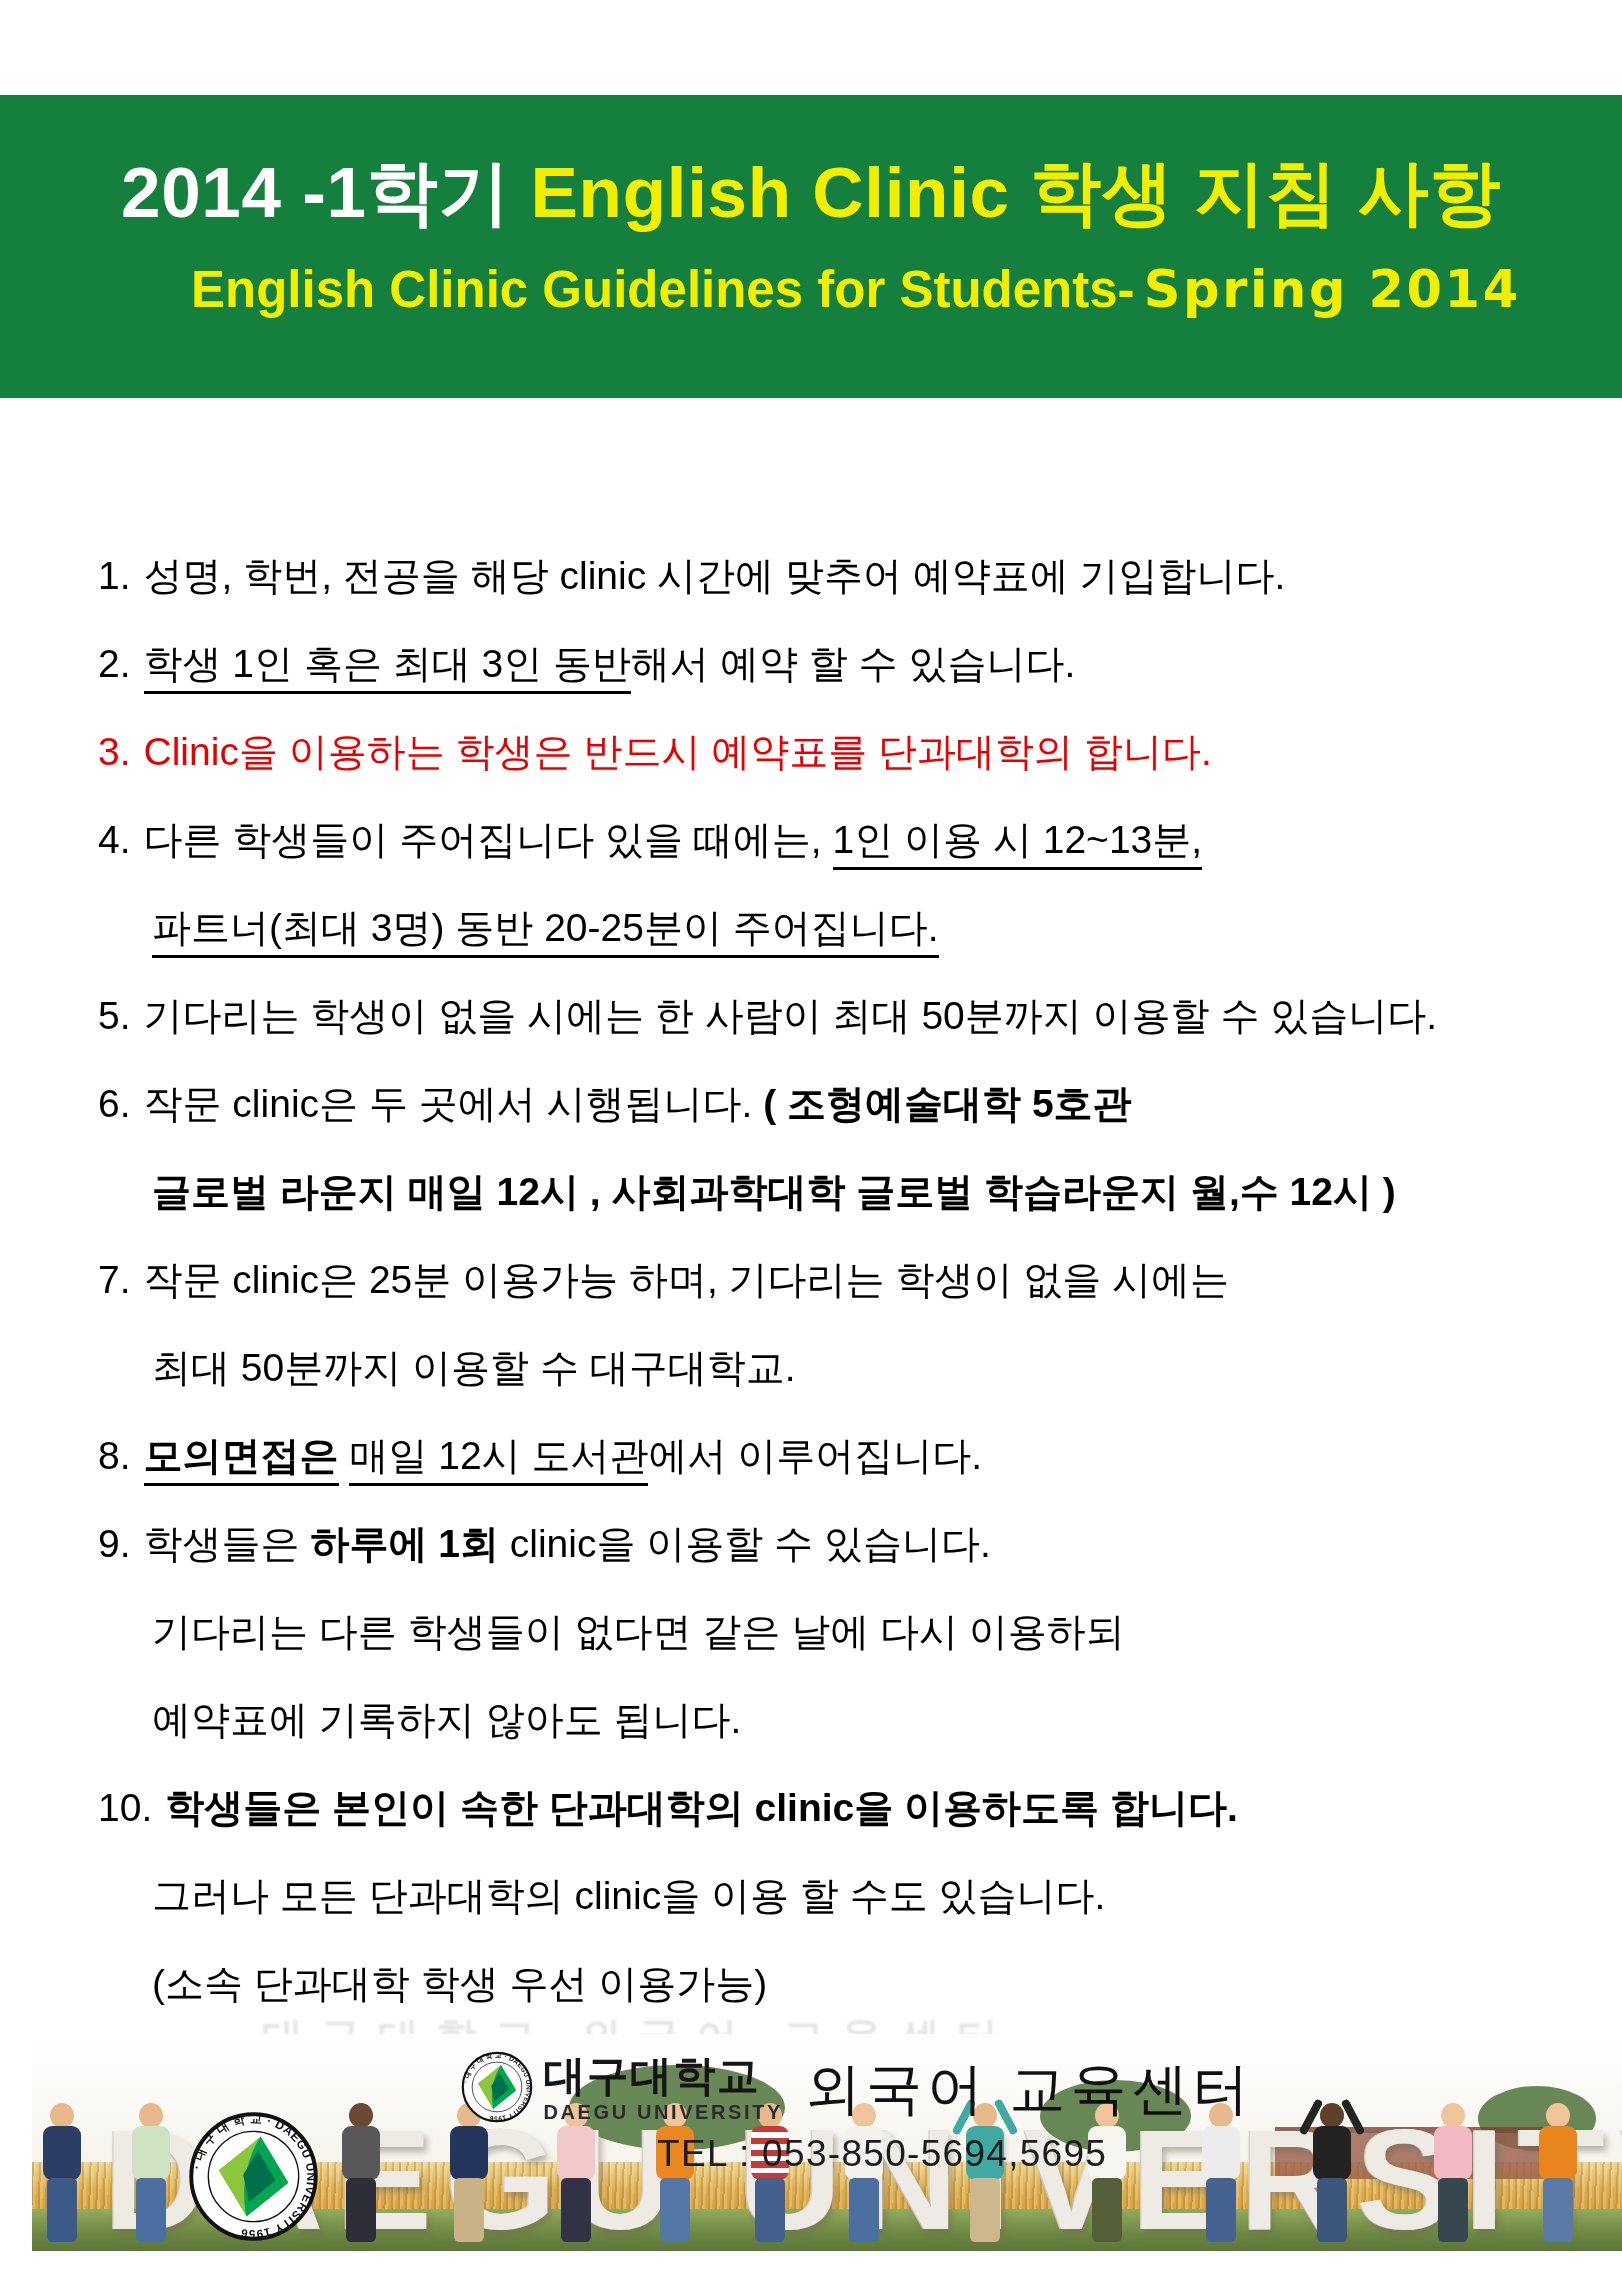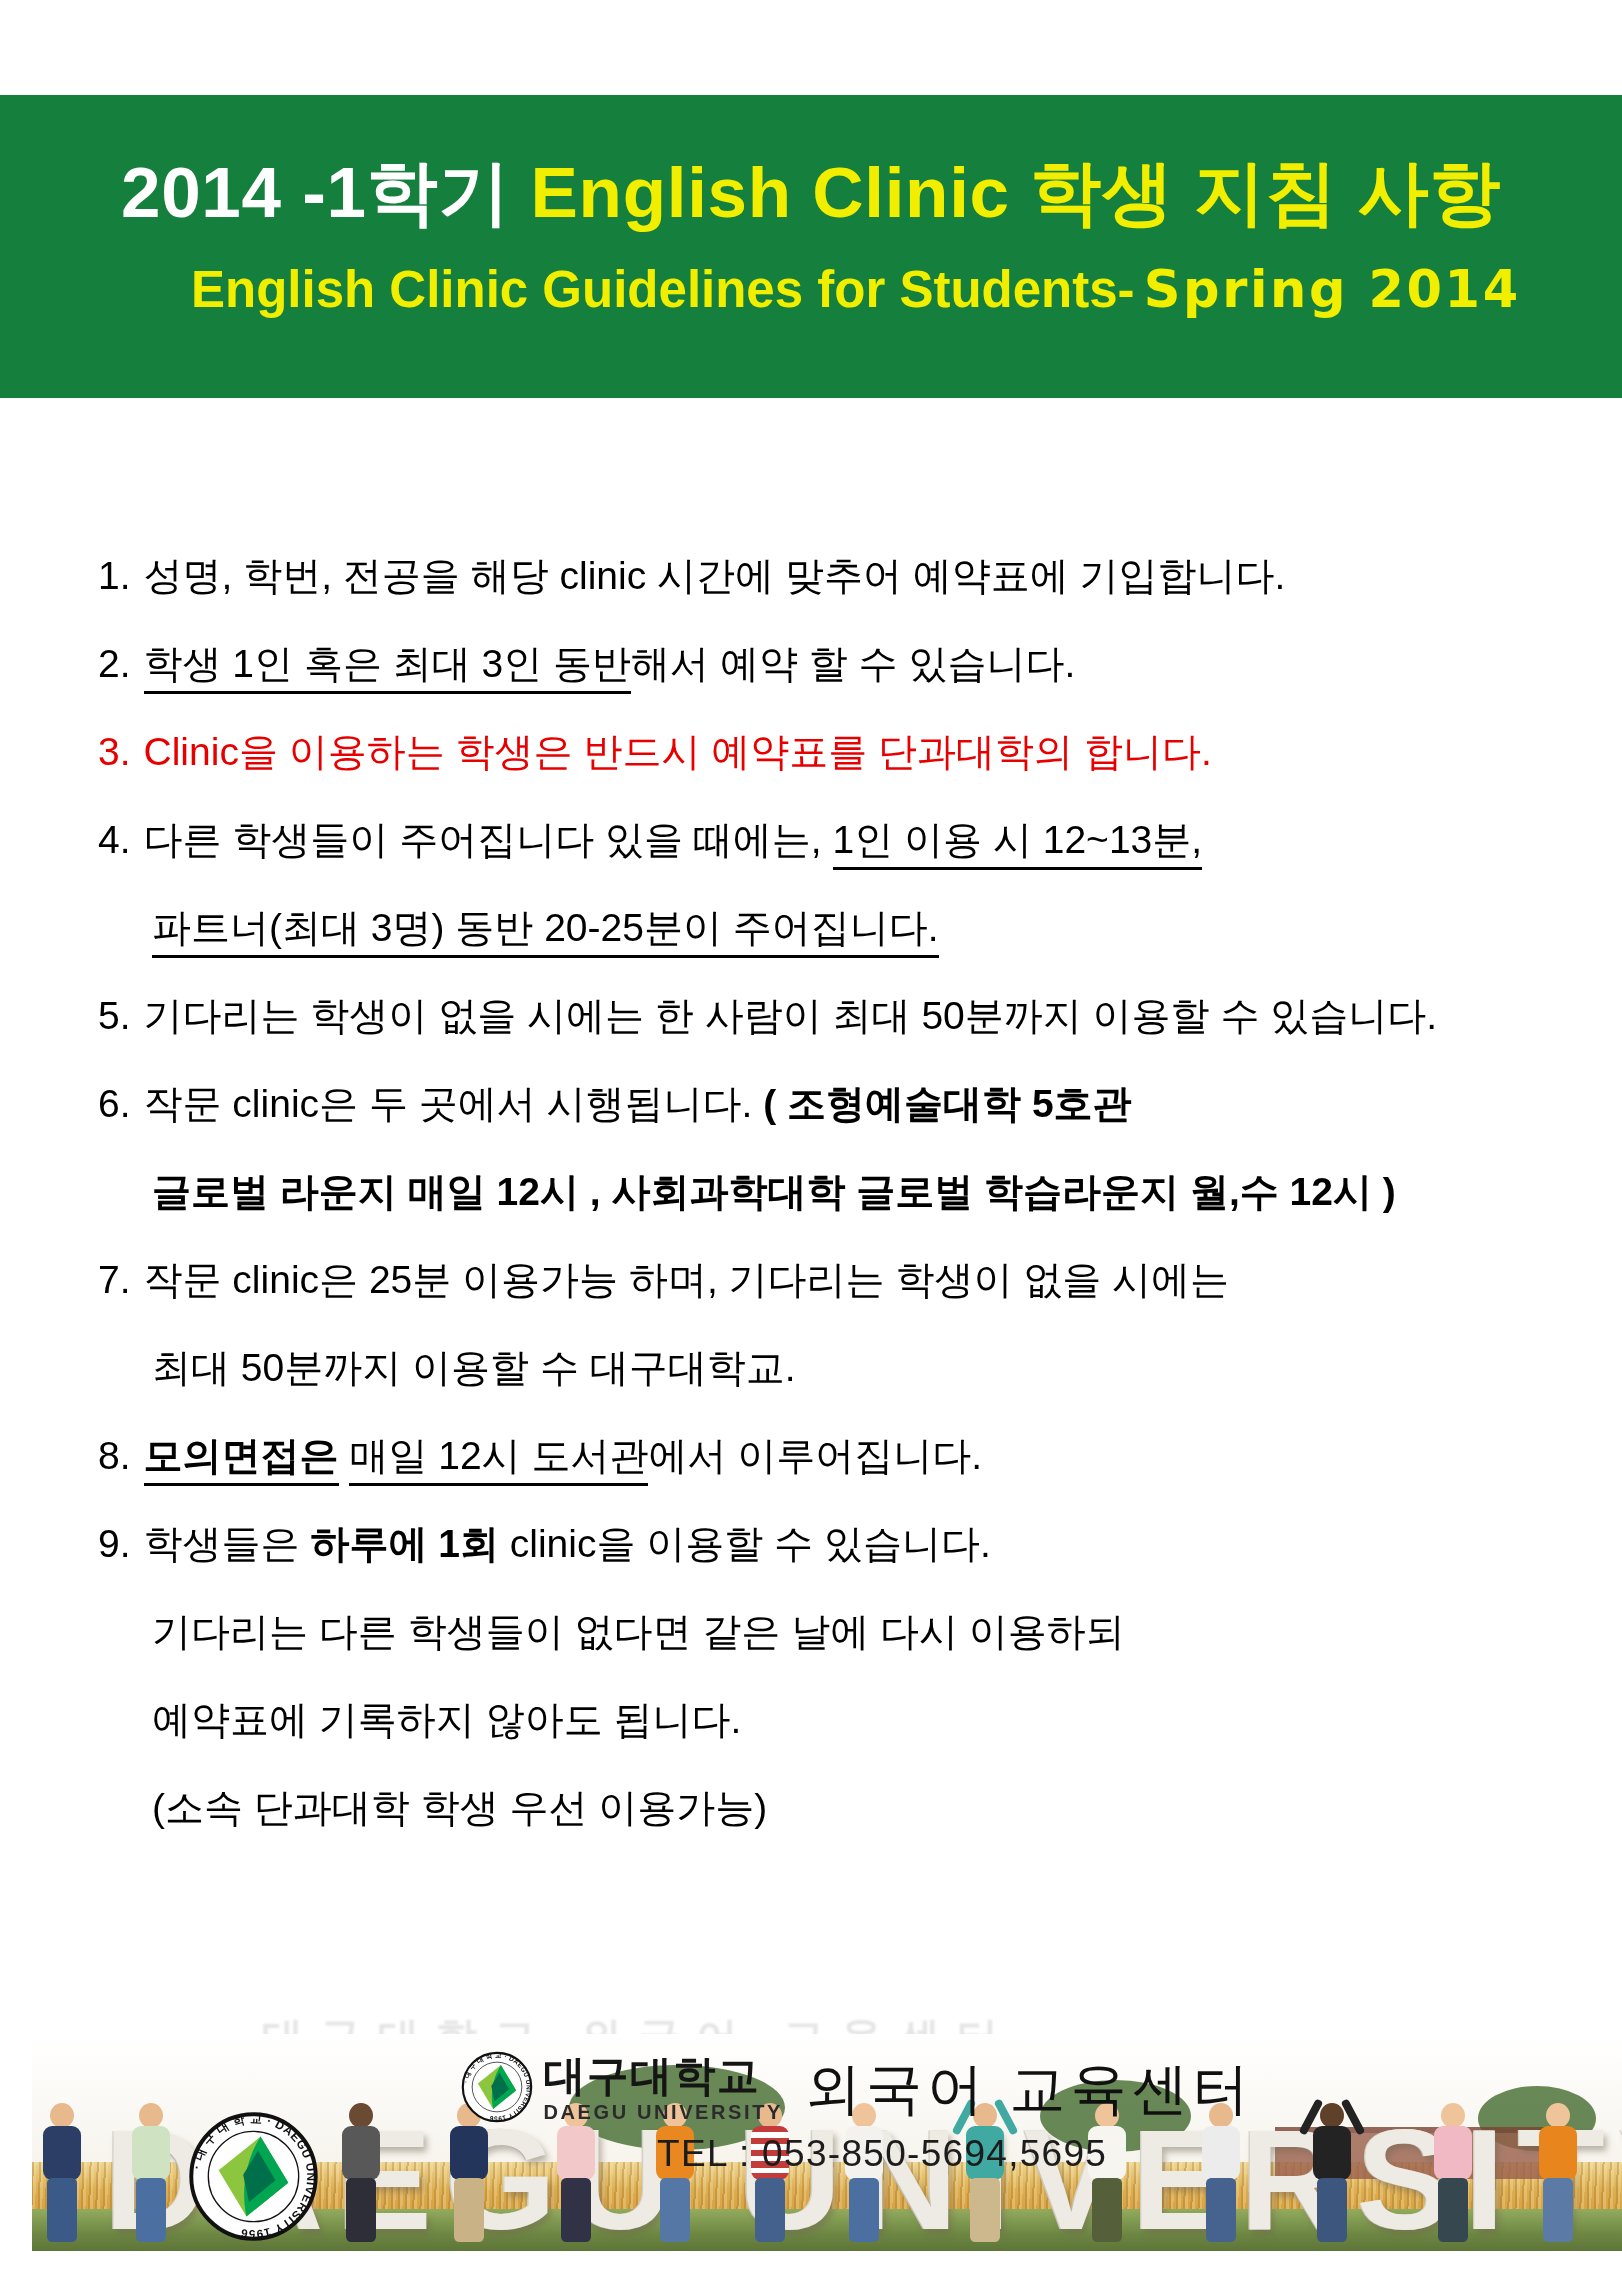--- a/index.html
+++ b/index.html
@@ -92,20 +92,22 @@
       <div class="row cont"><span class="seg u">파트너(최대 3명) 동반 20-25분이 주어집니다.</span></div>
       <div class="row"><span class="num">5.</span><span class="seg">기다리는 학생이 없을 시에는 한 사람이 최대 50분까지 이용할 수 있습니다.</span></div>
       <div class="row"><span class="num">6.</span><span class="seg">작문 clinic은 두 곳에서 시행됩니다.  </span><span class="seg b">( 조형예술대학 5호관</span></div>
       <div class="row cont"><span class="seg b">글로벌 라운지 매일 12시 , 사회과학대학 글로벌 학습라운지 월,수 12시 )</span></div>
       <div class="row"><span class="num">7.</span><span class="seg">작문 clinic은 25분 이용가능 하며, 기다리는 학생이 없을 시에는</span></div>
       <div class="row cont"><span class="seg">최대 50분까지 이용할 수 대구대학교.</span></div>
       <div class="row"><span class="num">8.</span><span class="seg b u">모의면접은</span><span class="seg"> </span><span class="seg u">매일 12시 도서관</span><span class="seg">에서 이루어집니다.</span></div>
       <div class="row"><span class="num">9.</span><span class="seg">학생들은 </span><span class="seg b">하루에 1회</span><span class="seg"> clinic을 이용할 수 있습니다.</span></div>
       <div class="row cont"><span class="seg">기다리는 다른 학생들이 없다면 같은 날에 다시 이용하되</span></div>
       <div class="row cont"><span class="seg">예약표에 기록하지 않아도 됩니다.</span></div>
+      <div class="row"><span class="num">10.</span><span class="seg b">학생들은 본인이 속한 단과대학의 clinic을 이용하도록 합니다.</span></div>
+      <div class="row cont"><span class="seg">그러나 모든 단과대학의 clinic을 이용 할 수도 있습니다.</span></div>
       <div class="row cont"><span class="seg">(소속 단과대학 학생 우선 이용가능)</span></div>
     </main>
 
   <div class="ghost">대구대학교 외국어 교육센터</div>
   <div class="yellow-chip"></div>
 
   <section class="photo">
     <div class="sky"></div>
     <div class="wheat"></div>
     <div class="grass"></div>

